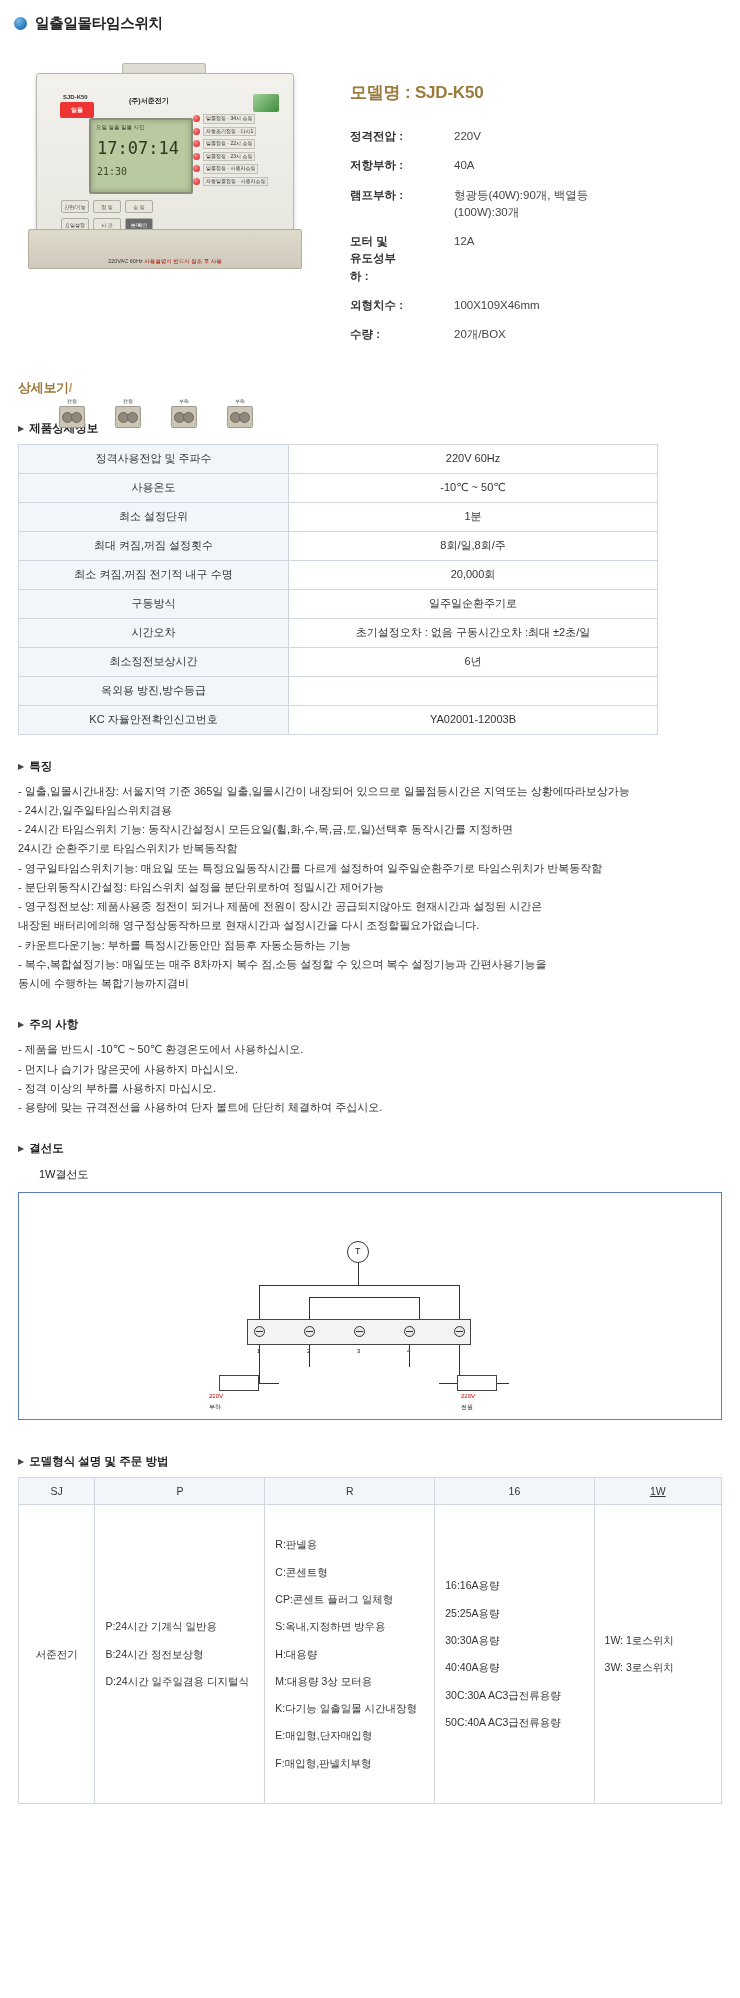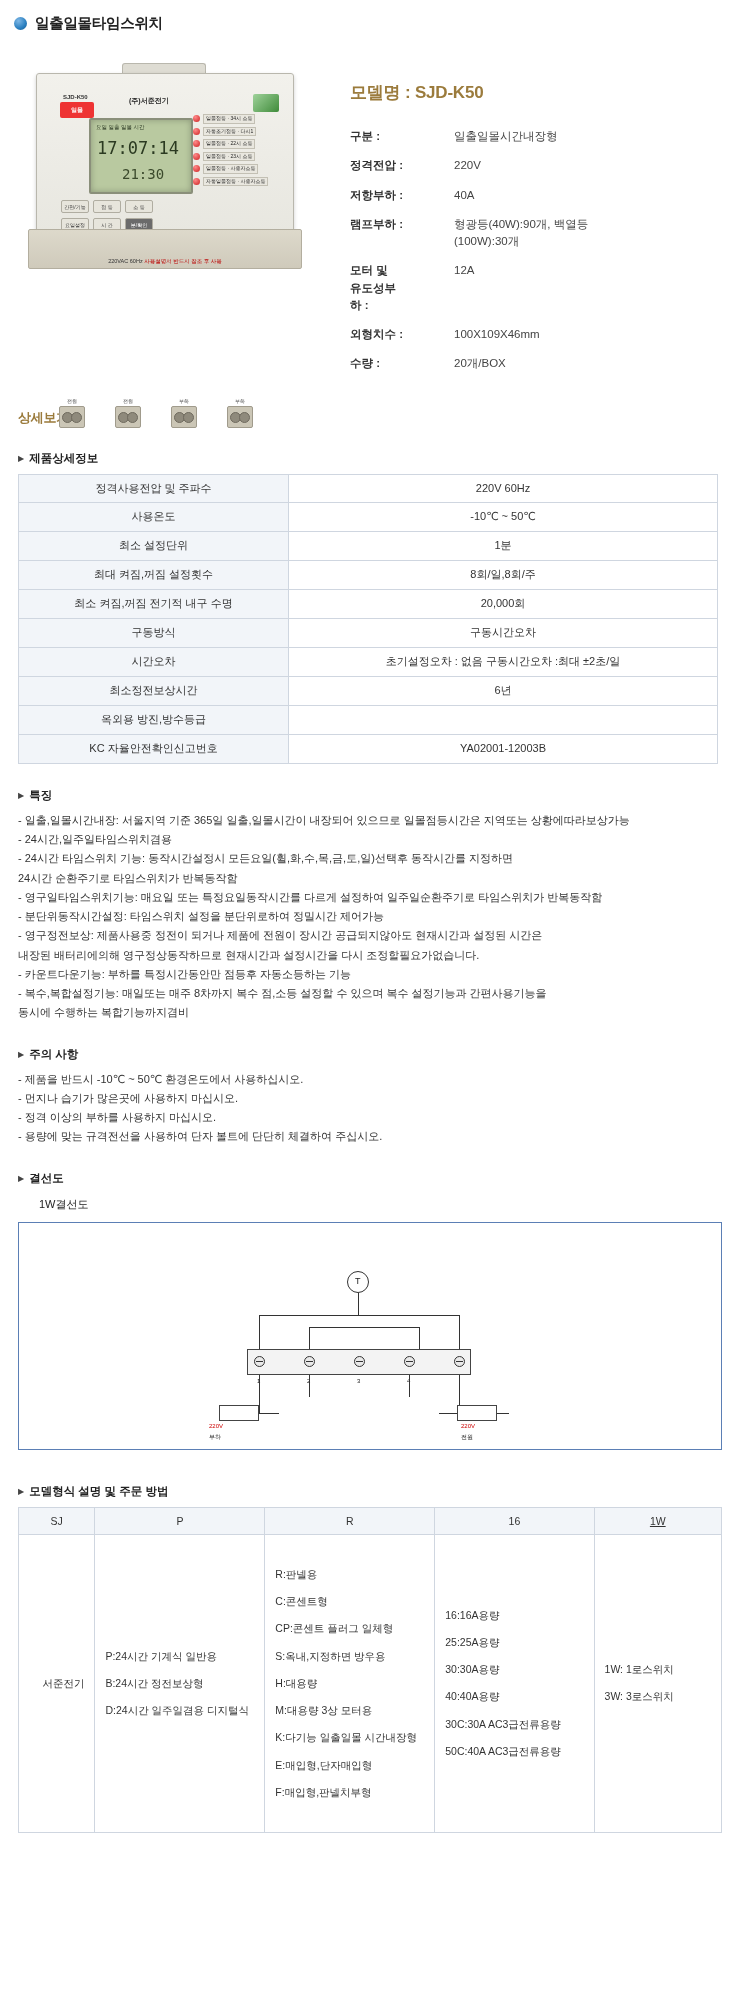--- a/index.html
+++ b/index.html
@@ -160,23 +160,22 @@
     left: 6px; top: 18px;
     font-family: "DejaVu Sans Mono", monospace;
     font-size: 17px;
     color: #2b3a21;
     letter-spacing: 0px;
   }
   .lcd-sub {
     position: absolute;
     left: 6px; top: 46px;
     font-family: "DejaVu Sans Mono", monospace;
-    font-size: 14px;
+    font-size: 10px;
     color: #3b4a2c;
-    margin-left: 25px;
   }
   .lcd-top {
     position: absolute;
     left: 5px; top: 4px;
     font-size: 5.5px;
     color: #33402a;
   }
   .led-col {
     position: absolute;
     right: 8px; top: 40px;
@@ -281,21 +280,21 @@
     content: "\25B6";
     font-size: 8px;
     margin-right: 5px;
     color: #444;
     position: relative;
     top: -1px;
   }
 
   
   table.detail {
-    width: 700px;
+    width: 640px;
     margin: 0 0 16px 18px;
     border-collapse: collapse;
     font-size: 11px;
     padding-left: 37px;
   }
   table.detail td {
     border: 1px solid #cfd6e0;
     padding: 6px 4px;
     text-align: center;
     color: #333;
@@ -390,21 +389,21 @@
     padding: 7px 4px;
     text-align: center;
   }
   table.model td {
     border: 1px solid #cfd6e0;
     padding: 26px 10px;
     vertical-align: middle;
     color: #333;
     line-height: 2.6;
   }
-  table.model td.c { text-align: right; }
+  table.model td.c { text-align: center; }
   .model-col-1 { width: 72px; }
   .model-col-2 { width: 160px; }
   .model-col-3 { width: 160px; }
   .model-col-4 { width: 150px; }
   .model-col-5 { width: 120px; text-decoration: underline; }
 </style>
 </head>
 <body>
 
 <div class="page">
@@ -490,24 +489,20 @@
             <span class="red">사용설명서 반드시 참조 후 사용</span>
           </div>
         </div>
       </div>
     </div>
 
     <div class="spec-table">
       <div class="model-line">모델명 :  SJD-K50</div>
       <table class="spec">
         <tbody>
-            <tr>
-          <td class="k">구분 :</td>
-          <td class="v">일출일몰시간내장형</td>
-        </tr>
         <tr>
           <td class="k">정격전압 :</td>
           <td class="v">220V</td>
         </tr>
         <tr>
           <td class="k">저항부하 :</td>
           <td class="v">40A</td>
         </tr>
         <tr>
           <td class="k">램프부하 :</td>
@@ -554,21 +549,21 @@
     <tr>
       <td class="lab">최대 켜짐,꺼짐 설정횟수</td>
       <td>8회/일,8회/주</td>
     </tr>
     <tr>
       <td class="lab">최소 켜짐,꺼짐 전기적 내구 수명</td>
       <td>20,000회</td>
     </tr>
     <tr>
       <td class="lab">구동방식</td>
-      <td>구동시간오차</td>
+      <td>일주일순환주기로</td>
     </tr>
     <tr>
       <td class="lab">시간오차</td>
       <td>초기설정오차 : 없음  구동시간오차 :최대 ±2초/일</td>
     </tr>
     <tr>
       <td class="lab">최소정전보상시간</td>
       <td>6년</td>
     </tr>
     <tr>

